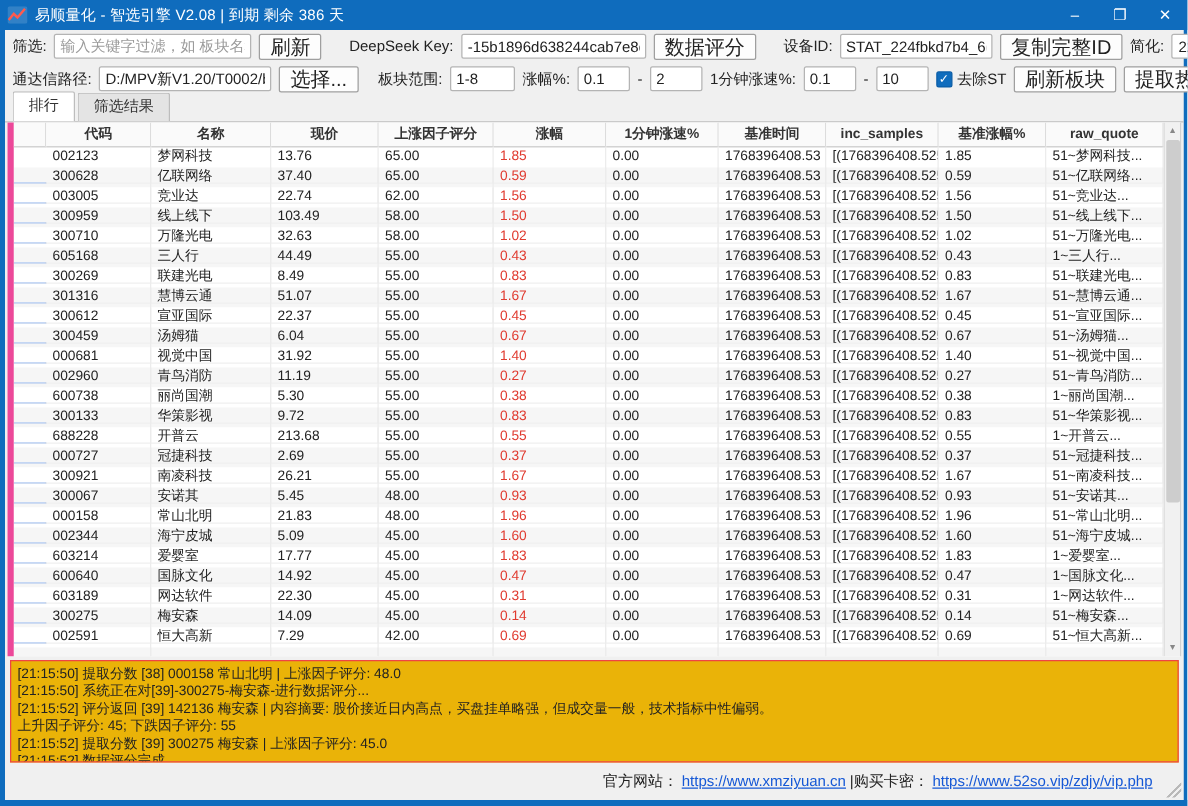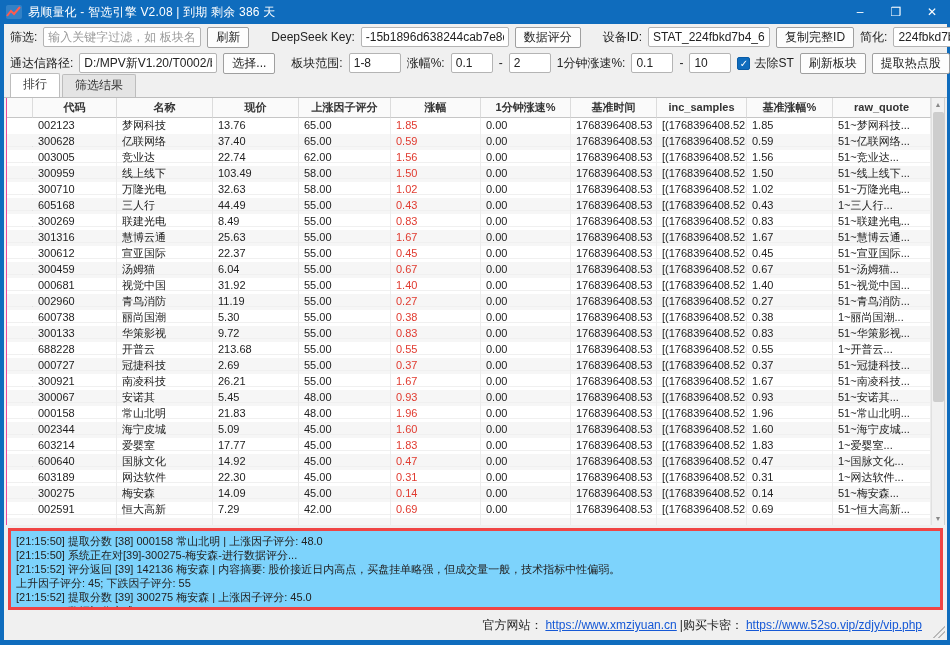--- a/index.html
+++ b/index.html
@@ -20,36 +20,36 @@
   .wbtn { width:36px; display:flex; align-items:center; justify-content:center;
           font-size:12px; color:#fff; cursor:default; }
 
   
   .trow { display:flex; align-items:center; padding:0 6px; gap:6px; flex:0 0 26px; white-space:nowrap; }
   .lbl { color:#222; }
   input.fld { border:1px solid #b4b4b4; border-radius:2px; background:#fff; height:20px;
               padding:0 4px; font-size:12px; font-family:inherit; color:#222; }
   input.fld::placeholder { color:#9a9a9a; }
   button.btn { border:1px solid #9f9f9f; border-radius:2px; background:#fdfdfd; height:21px;
-               padding:0 8px; font-size:12px; font-family:inherit; color:#222; cursor:pointer; }
+               padding:0 8px; font-size:16px; font-family:inherit; color:#222; cursor:pointer; }
   .sp { width:10px; flex:0 0 auto; }
   .chk { display:flex; align-items:center; gap:4px; }
   .chkbox { width:13px; height:13px; background:var(--accent); border:1px solid #0a5ca6;
             border-radius:2px; color:#fff; font-size:10px; line-height:11px; text-align:center; }
 
   
   .tabstrip { display:flex; align-items:flex-end; padding:3px 6px 0 6px; height:22px; flex:0 0 22px;
               border-bottom:1px solid #bdbdbd; }
   .tab { padding:2px 12px 3px; font-size:12px; border:1px solid #bdbdbd; border-bottom:none;
          background:#e4e4e4; color:#333; margin-right:2px; border-radius:2px 2px 0 0; cursor:pointer; }
   .tab.active { background:#fff; position:relative; top:0; padding-bottom:4px; }
 
   
   .table-wrap { flex:1 1 auto; background:#fff; position:relative; overflow:hidden;
-                border-left:1px solid #ec4899; border-right:1px solid #d0d0d0; margin:0 2px; }
+                border-left:5px solid #ec4899; border-right:1px solid #d0d0d0; margin:0 2px; }
   .grid { display:grid; grid-template-columns:26px 84px 96px 86px 92px 90px 90px 86px 90px 86px 1fr;
           margin-right:13px; }
   .hcell { height:20px; line-height:19px; text-align:center; font-weight:bold; font-size:11px;
            color:#333; background:#fafafa; border-right:1px solid #dcdcdc; border-bottom:1px solid #c6c6c6;
            overflow:hidden; white-space:nowrap; }
   .tbody { position:absolute; top:20px; bottom:0; left:0; right:0; overflow:hidden; }
   .trow2 { display:grid; grid-template-columns:26px 84px 96px 86px 92px 90px 90px 86px 90px 86px 1fr;
            margin-right:13px; height:16px; background:#fff; cursor:default; }
   .trow2:nth-child(even) { background:#f6f6f6; }
   .cell { font-size:11px; line-height:15px; padding:0 5px; border-right:1px solid #ececec;
@@ -59,21 +59,21 @@
   .cell.red { color:var(--red); }
 
   
   .vscroll { position:absolute; top:0; right:0; bottom:0; width:13px; background:#f1f1f1;
              border-left:1px solid #e0e0e0; }
   .varrow { height:13px; text-align:center; font-size:7px; line-height:13px; color:#888; }
   .vthumb { position:absolute; top:14px; left:1px; width:11px; height:290px; background:#cdcdcd; border-radius:2px; }
   .varrow.down { position:absolute; bottom:0; left:0; right:0; }
 
   
-  .log { flex:0 0 82px; background:#7dd3fc; border:3px solid #ef4444; margin:3px 4px 0 4px;
+  .log { flex:0 0 82px; background:#eab308; border:1px solid #ef4444; margin:3px 4px 0 4px;
          padding:3px 5px; overflow:hidden; }
   .log-line { font-size:11px; line-height:14px; color:#222; white-space:nowrap; }
 
   
   .footer { flex:0 0 30px; display:flex; align-items:center; justify-content:flex-end;
             padding:0 22px 0 8px; position:relative; }
   .footer a { color:var(--link); text-decoration:underline; margin:0 3px; cursor:pointer; }
   .grip { position:absolute; right:2px; bottom:2px; width:12px; height:12px;
           background:
             linear-gradient(135deg, transparent 50%, #b9b9b9 50%, #b9b9b9 58%, transparent 58%,
@@ -246,21 +246,21 @@
           <div class="cell">0.00</div>
           <div class="cell">1768396408.53</div>
           <div class="cell">[(1768396408.52544...</div>
           <div class="cell">0.83</div>
           <div class="cell">51~联建光电...</div>
         </div>
         <div class="trow2">
           <div class="cell idx">5</div>
           <div class="cell">301316</div>
           <div class="cell">慧博云通</div>
-          <div class="cell">25.63</div>
+          <div class="cell">51.07</div>
           <div class="cell">55.00</div>
           <div class="cell red">1.67</div>
           <div class="cell">0.00</div>
           <div class="cell">1768396408.53</div>
           <div class="cell">[(1768396408.52544...</div>
           <div class="cell">1.67</div>
           <div class="cell">51~慧博云通...</div>
         </div>
         <div class="trow2">
           <div class="cell idx">7</div>

